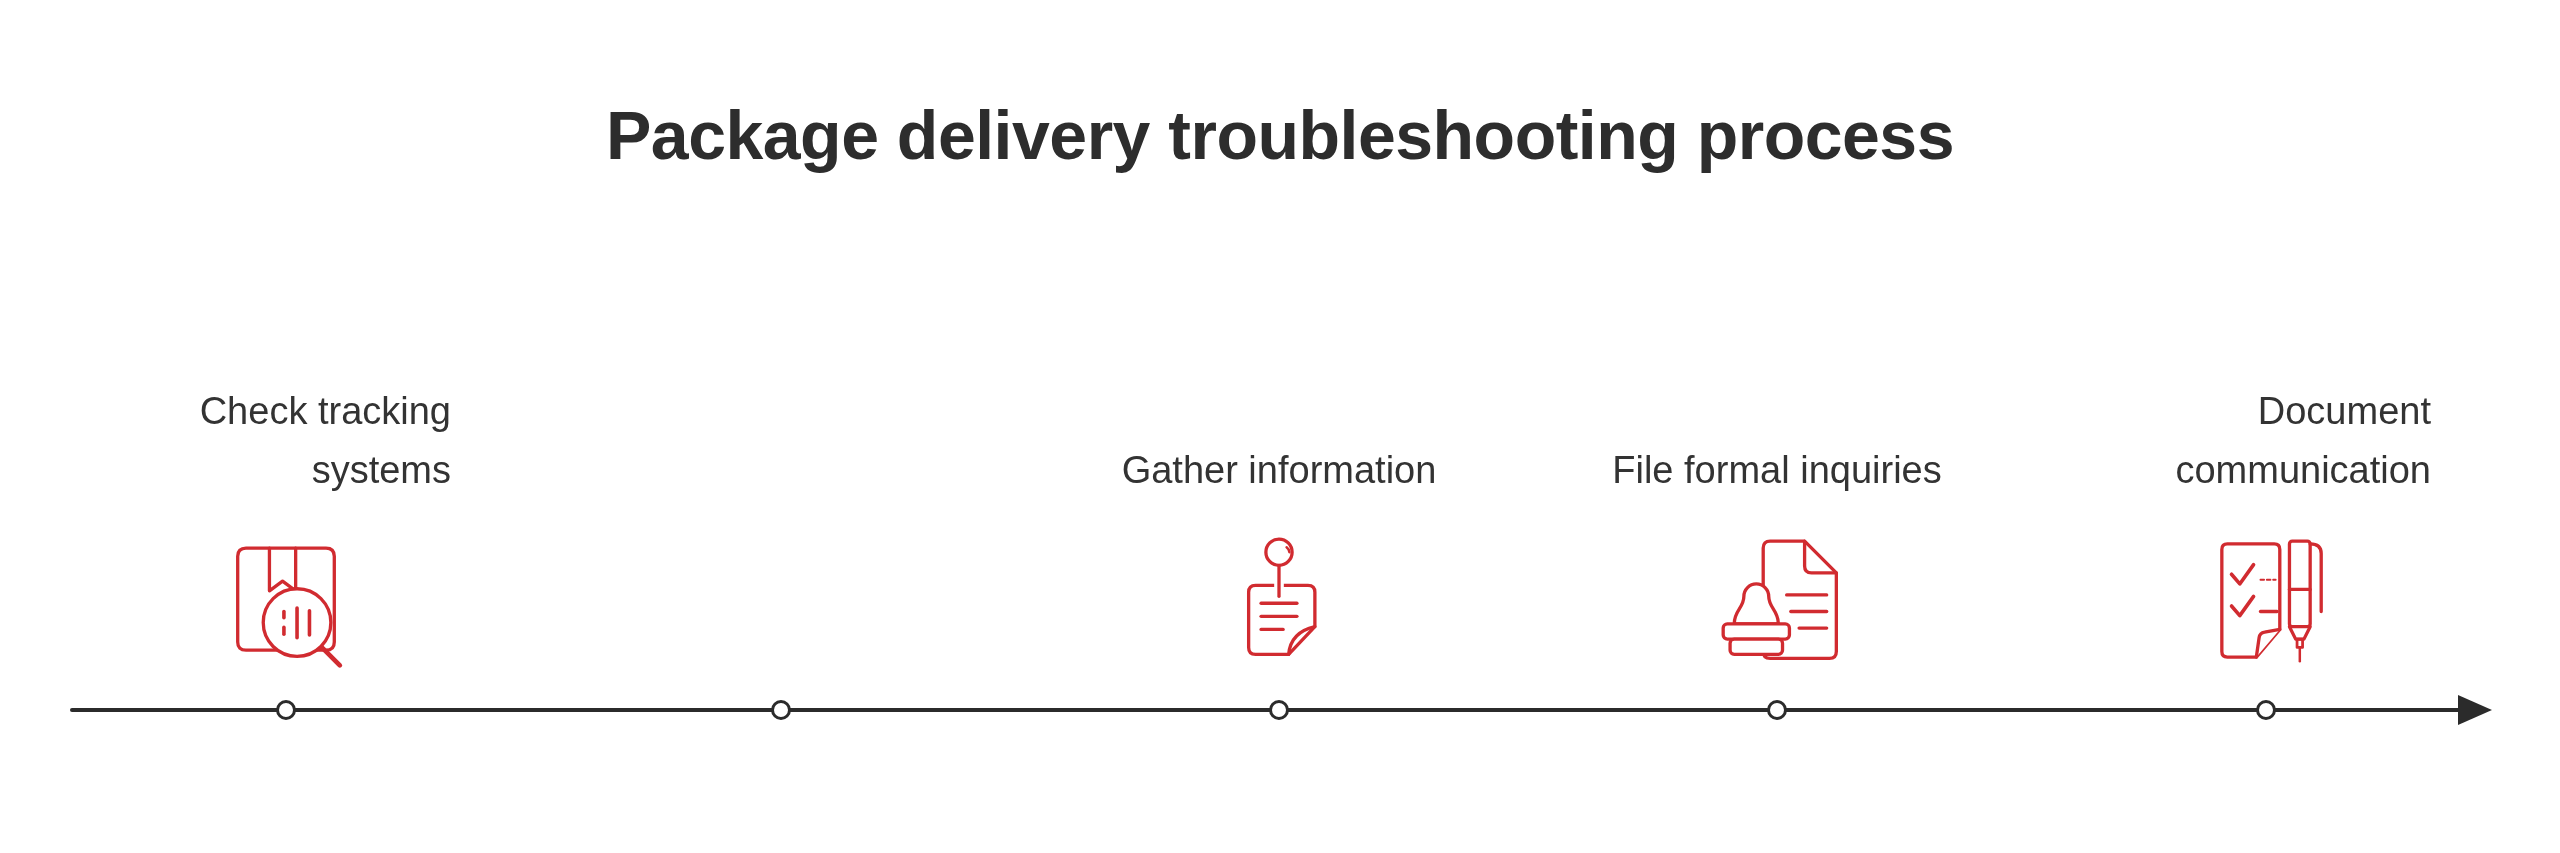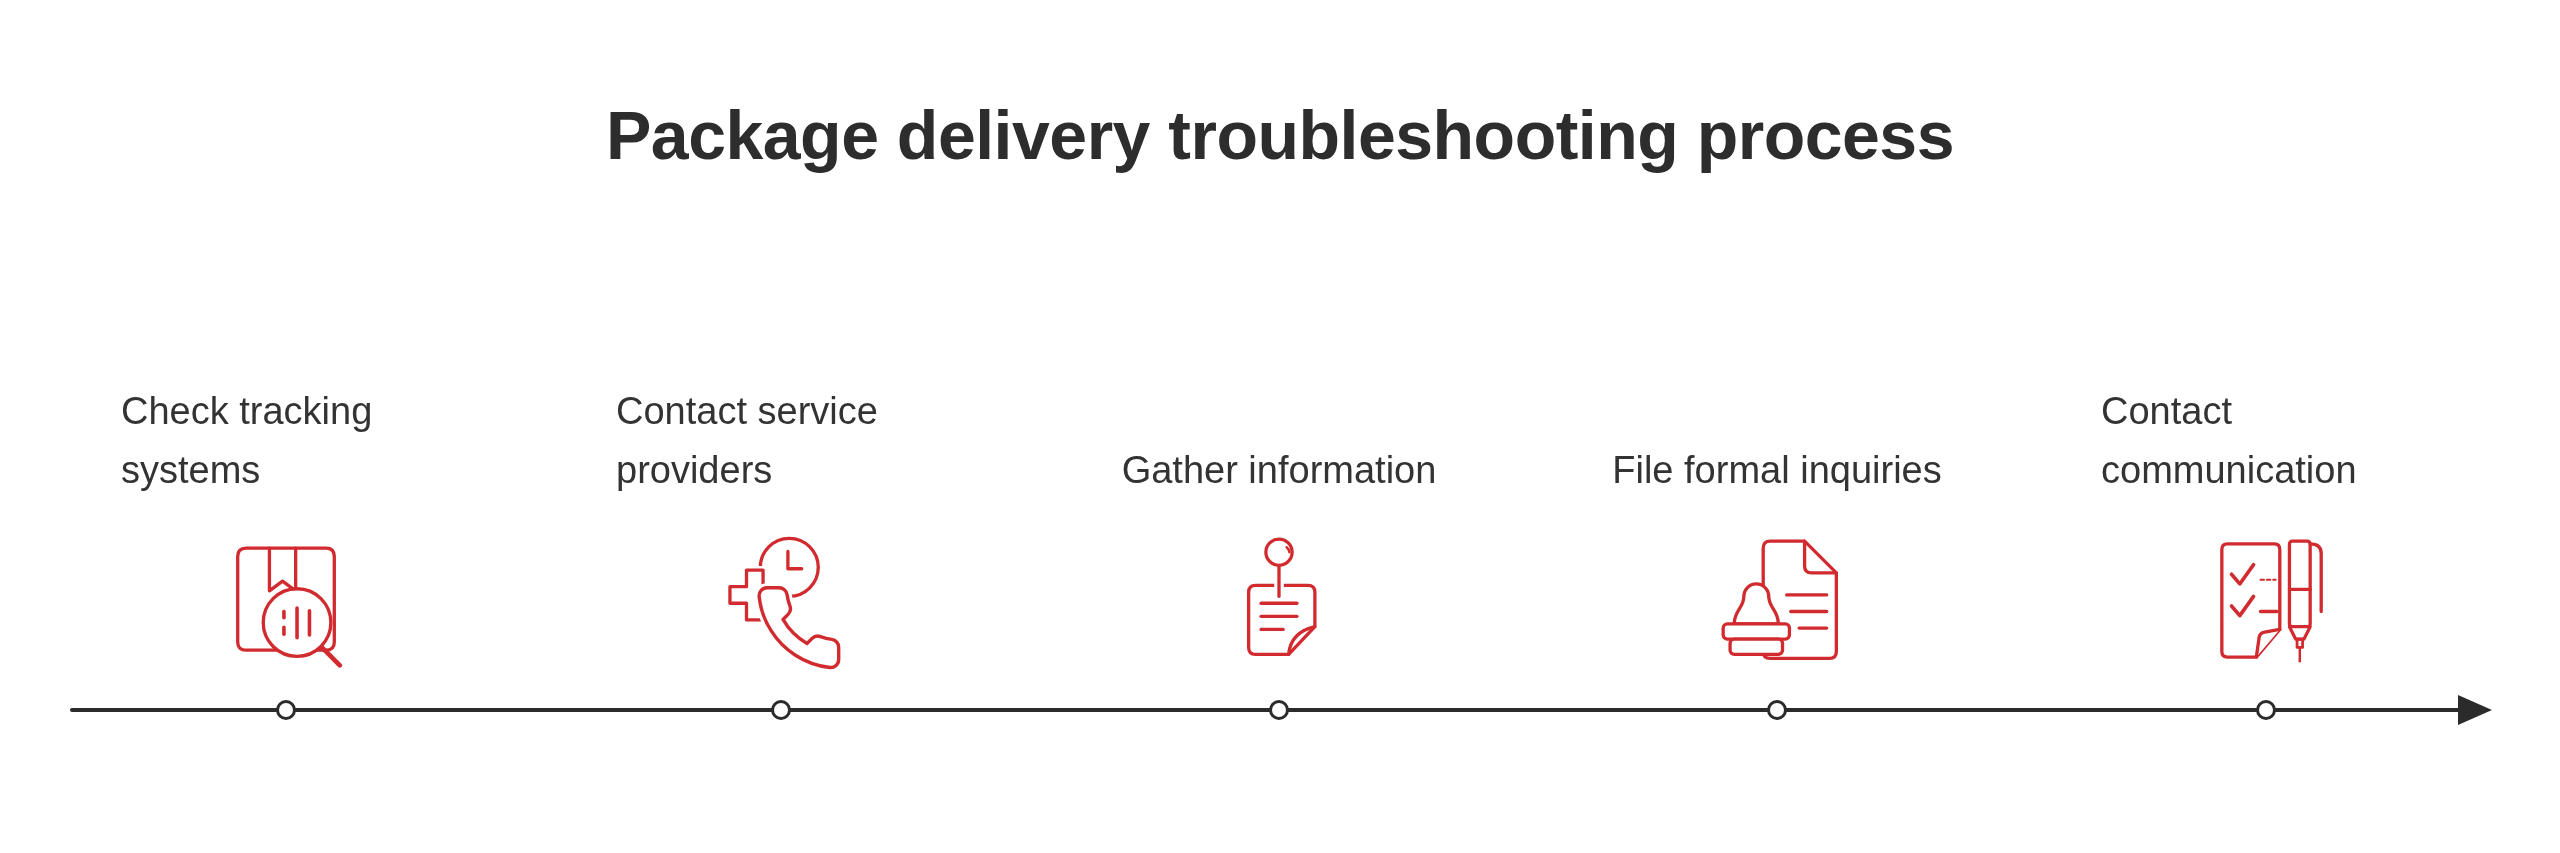--- a/index.html
+++ b/index.html
@@ -25,21 +25,21 @@
     font-size:68px;
     font-weight:600;
     letter-spacing:-0.5px;
     color:var(--title-dark);
   }
   .step{
     position:absolute;
     top:372px;
     width:500px;
     margin-left:-250px;
-    text-align:left;
+    text-align:right;
   }
   .step-label{
     height:128px;
     display:flex;
     align-items:flex-end;
     justify-content:center;
     font-size:38px;
     line-height:1.55;
     color:var(--text-dark);
   }
@@ -97,35 +97,20 @@
         <circle class="red" cx="58" cy="67" r="24.5" fill="#ffffff" stroke-width="2.4"></circle>
         <line class="red" stroke-width="2.6" x1="48.5" y1="59" x2="48.5" y2="63.5"></line>
         <line class="red" stroke-width="2.6" x1="48.5" y1="70.5" x2="48.5" y2="75.5"></line>
         <line class="red" stroke-width="2.6" x1="58" y1="56.5" x2="58" y2="78"></line>
         <line class="red" stroke-width="2.6" x1="67" y1="58.5" x2="67" y2="76"></line>
         <line class="red" stroke-width="3.4" x1="76" y1="85" x2="89" y2="98"></line>
       </svg>
     </div>
   </div>
 
-  <div class="step s2 wrap2">
-    <div class="step-label">
-      <span>Contact service providers</span>
-    </div>
-    <div class="step-icon">
-      <svg viewBox="0 0 100 110">
-        <circle class="red" cx="56" cy="27" r="21" fill="none" stroke-width="2.4"></circle>
-        <polyline class="red" points="55,15.5 55,28 65,28" fill="none" stroke-width="2.4"></polyline>
-        <path class="halo" fill="#ffffff" stroke-width="6" d="M13,41 H25 V29 H37 V41 H49 V53 H37 V65 H25 V53 H13 Z"></path>
-        <path class="red" fill="none" stroke-width="2.4" d="M13,41 H25 V29 H37 V41 H49 V53 H37 V65 H25 V53 H13 Z"></path>
-        <path class="halo" fill="#ffffff" stroke-width="2.3" transform="translate(28,36) scale(2.9)" d="M22 16.92v3a2 2 0 0 1-2.18 2 19.79 19.79 0 0 1-8.63-3.07 19.5 19.5 0 0 1-6-6 19.79 19.79 0 0 1-3.07-8.67A2 2 0 0 1 4.11 2h3a2 2 0 0 1 2 1.72 12.84 12.84 0 0 0 .7 2.81 2 2 0 0 1-.45 2.11L8.09 9.91a16 16 0 0 0 6 6l1.27-1.27a2 2 0 0 1 2.11-.45 12.84 12.84 0 0 0 2.81.7A2 2 0 0 1 22 16.92z"></path>
-        <path class="red" fill="none" stroke-width="0.85" transform="translate(28,36) scale(2.9)" d="M22 16.92v3a2 2 0 0 1-2.18 2 19.79 19.79 0 0 1-8.63-3.07 19.5 19.5 0 0 1-6-6 19.79 19.79 0 0 1-3.07-8.67A2 2 0 0 1 4.11 2h3a2 2 0 0 1 2 1.72 12.84 12.84 0 0 0 .7 2.81 2 2 0 0 1-.45 2.11L8.09 9.91a16 16 0 0 0 6 6l1.27-1.27a2 2 0 0 1 2.11-.45 12.84 12.84 0 0 0 2.81.7A2 2 0 0 1 22 16.92z"></path>
-      </svg>
-    </div>
-  </div>
 
   <div class="step s4">
     <div class="step-label">
       <span>File formal inquiries</span>
     </div>
     <div class="step-icon">
       <svg viewBox="0 0 100 110">
         <path class="red" fill="none" stroke-width="2.4" d="M45,8 H70 L93,31 V88 Q93,93 88,93 H45 Q40,93 40,88 V13 Q40,8 45,8 Z"></path>
         <path class="red" fill="none" stroke-width="2.4" d="M70,8 V26 Q70,31 75,31 H93"></path>
         <line class="red" stroke-width="2.4" x1="57" y1="47" x2="86" y2="47"></line>
@@ -152,21 +137,21 @@
         <line class="red" stroke-width="2.4" x1="37" y1="62.5" x2="63" y2="62.5"></line>
         <line class="red" stroke-width="2.4" x1="37" y1="72" x2="53" y2="72"></line>
         <line class="halo" stroke-width="7" x1="50" y1="33" x2="50" y2="47"></line>
         <line class="red" stroke-width="2.4" x1="50" y1="25.5" x2="50" y2="48"></line>
       </svg>
     </div>
   </div>
 
   <div class="step s5 wrap2">
     <div class="step-label">
-      <span>Contact communication</span>
+      <span>Document communication</span>
     </div>
     <div class="step-icon">
       <svg viewBox="0 0 100 110">
         <path class="red" fill="none" stroke-width="2.4" d="M22,10 H56 Q60,10 60,14 V72 L43,92 H22 Q18,92 18,88 V14 Q18,10 22,10 Z"></path>
         <path class="red" fill="#ffffff" stroke-width="2.4" d="M43,92 L45,78 Q45.5,74.5 49,74 L60,72"></path>
         <polyline class="red" points="25,32 31,39 41,25" fill="none" stroke-width="2.6"></polyline>
         <polyline class="red" points="25,55 31,62 41,48" fill="none" stroke-width="2.6"></polyline>
         <line class="red" stroke-width="1.4" stroke-dasharray="2.6 2" x1="46" y1="36" x2="57" y2="36"></line>
         <line class="red" stroke-width="2.4" x1="46" y1="59" x2="58" y2="59"></line>
         <rect class="red" fill="#ffffff" stroke-width="2.4" x="67" y="8" width="15" height="62" rx="2"></rect>

